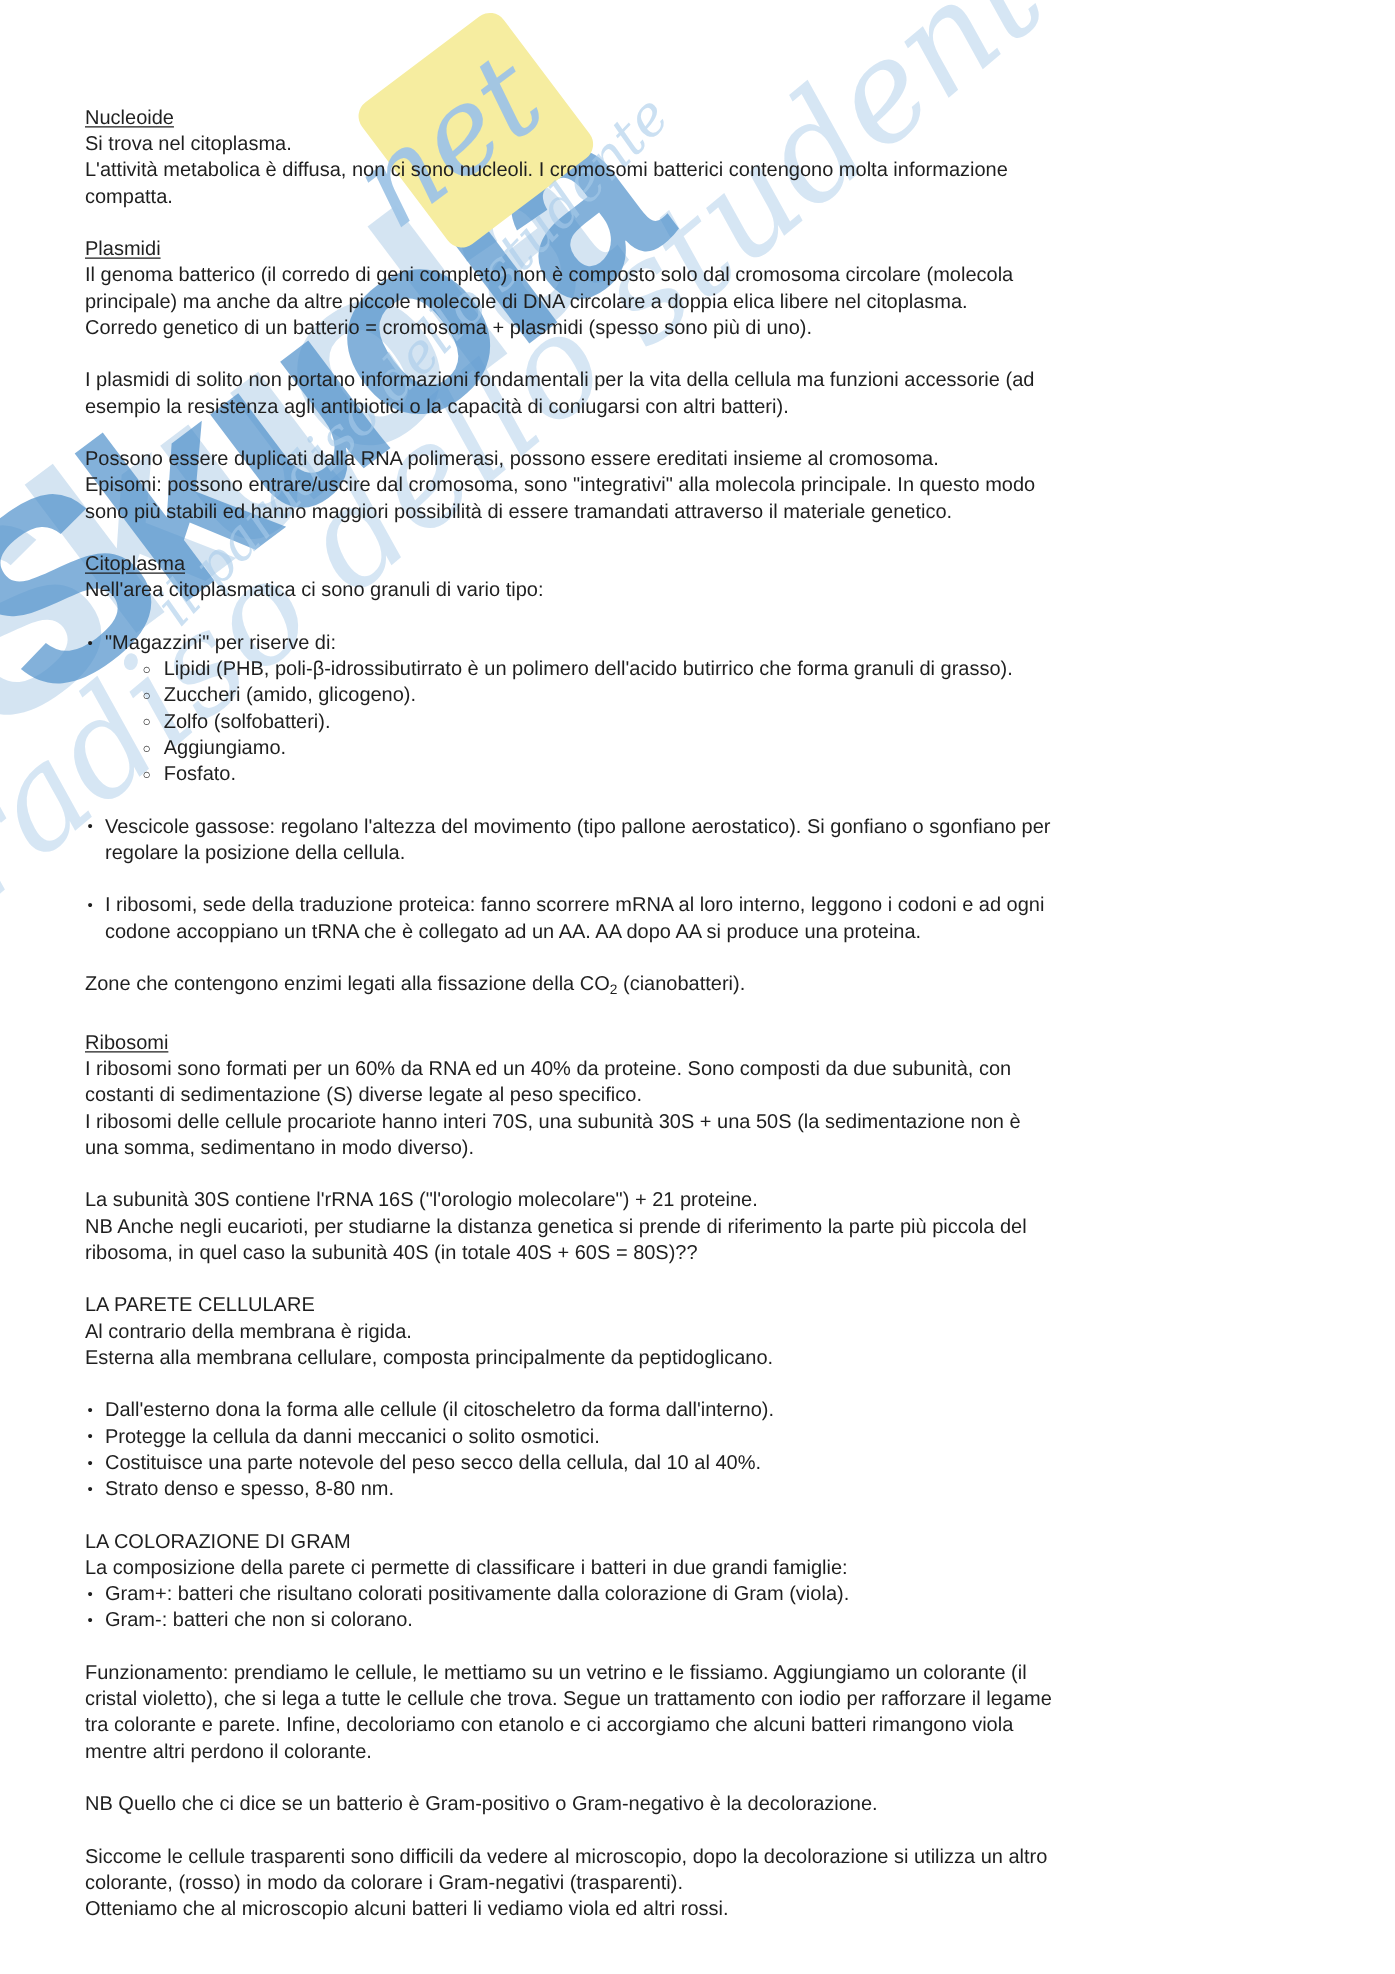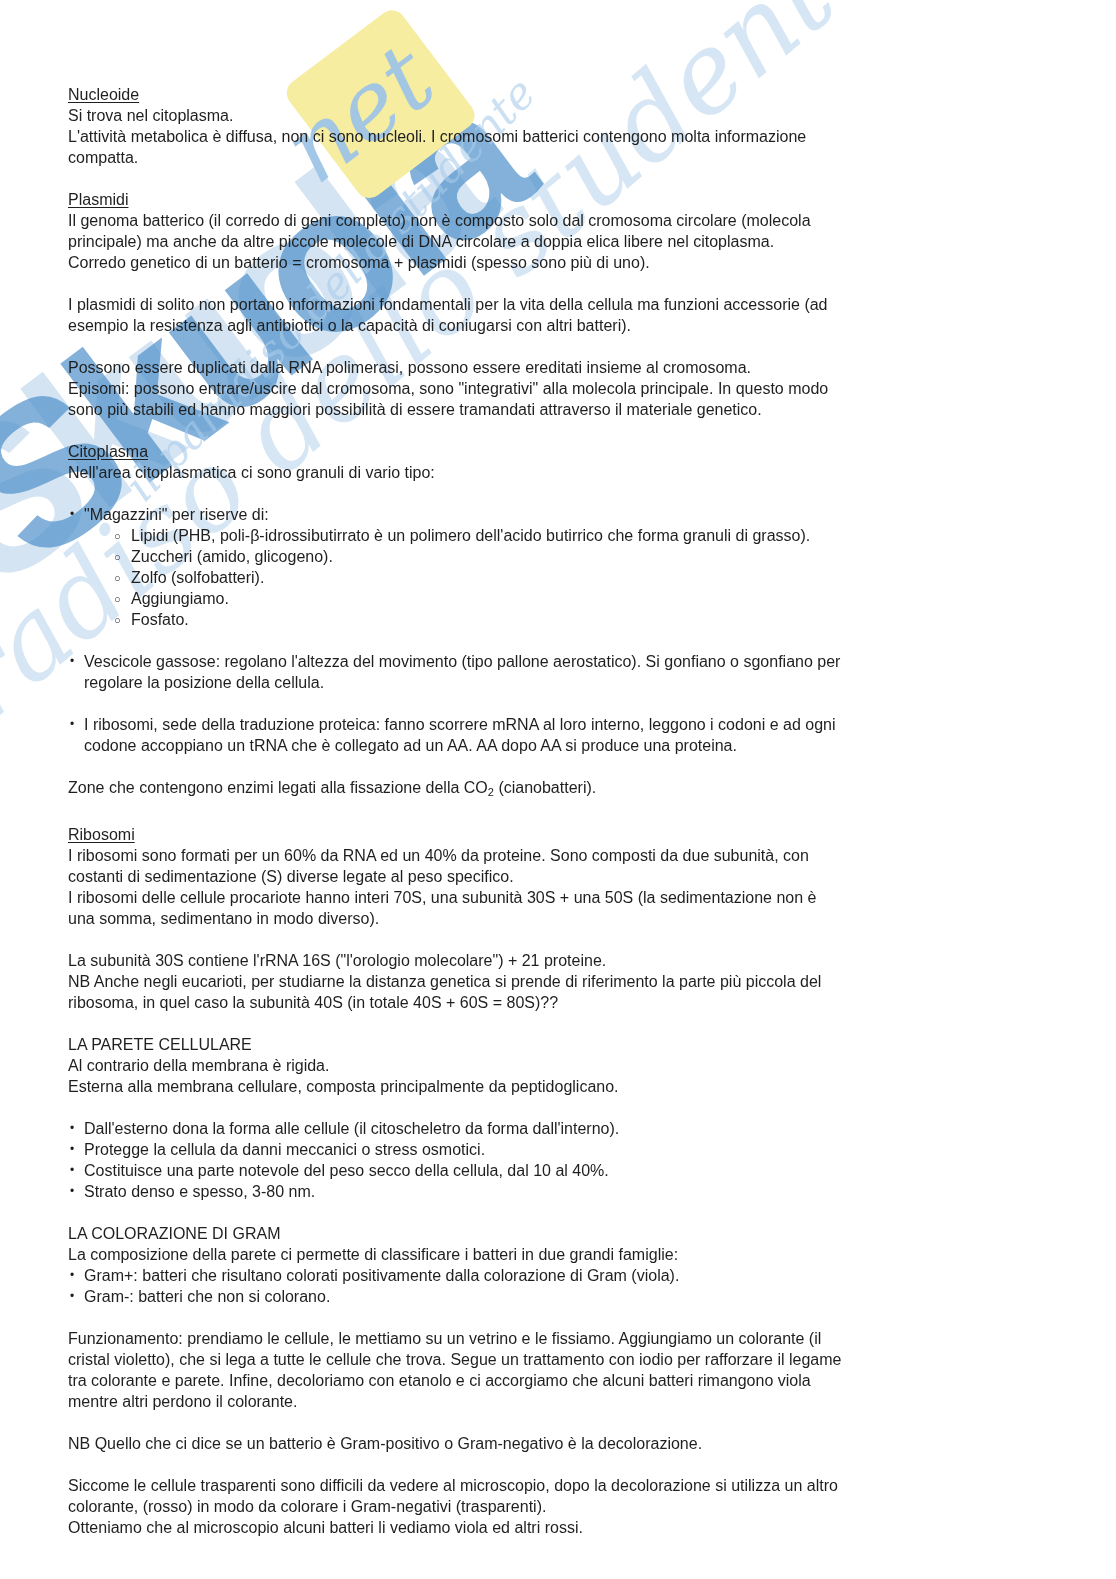--- a/index.html
+++ b/index.html
@@ -115,23 +115,23 @@
     <div class="gap"></div>
     <div class="p"><span>La subunità 30S contiene l'rRNA 16S ("l'orologio molecolare") + 21 proteine.</span></div>
     <div class="p"><span class="it">NB Anche negli eucarioti, per studiarne la distanza genetica si prende di riferimento la parte più piccola del ribosoma, in quel caso la subunità 40S (in totale 40S + 60S = 80S)??</span></div>
     <div class="gap"></div>
     <div class="h b">LA PARETE CELLULARE</div>
     <div class="p"><span>Al contrario della membrana è rigida.</span></div>
     <div class="p"><span>Esterna alla membrana cellulare, composta principalmente da peptidoglicano.</span></div>
     <div class="gap"></div>
     <div class="ul">
       <div class="li l1"><span class="mark">•</span><span><span>Dall'esterno dona la forma alle cellule (il citoscheletro da forma dall'interno).</span></span></div>
-      <div class="li l1"><span class="mark">•</span><span><span>Protegge la cellula da danni meccanici o stress osmotici.</span></span></div>
+      <div class="li l1"><span class="mark">•</span><span><span>Protegge la cellula da danni meccanici o solito osmotici.</span></span></div>
       <div class="li l1"><span class="mark">•</span><span><span>Costituisce una parte notevole del peso secco della cellula, dal 10 al 40%.</span></span></div>
-      <div class="li l1"><span class="mark">•</span><span><span>Strato denso e spesso, 3-80 nm.</span></span></div>
+      <div class="li l1"><span class="mark">•</span><span><span>Strato denso e spesso, 8-80 nm.</span></span></div>
     </div>
     <div class="gap"></div>
     <div class="h ">LA COLORAZIONE DI GRAM</div>
     <div class="p"><span>La composizione della parete ci permette di classificare i batteri in due grandi famiglie:</span></div>
     <div class="ul">
       <div class="li l1"><span class="mark">•</span><span><span>Gram+: batteri che risultano colorati positivamente dalla colorazione di Gram (viola).</span></span></div>
       <div class="li l1"><span class="mark">•</span><span><span>Gram-: batteri che non si colorano.</span></span></div>
     </div>
     <div class="gap"></div>
     <div class="p"><span>Funzionamento: prendiamo le cellule, le mettiamo su un vetrino e le fissiamo. Aggiungiamo un colorante (il cristal violetto), che si lega a tutte le cellule che trova. Segue un trattamento con iodio per rafforzare il legame tra colorante e parete. Infine, decoloriamo con etanolo e ci accorgiamo che alcuni batteri rimangono viola mentre altri perdono il colorante.</span></div>

